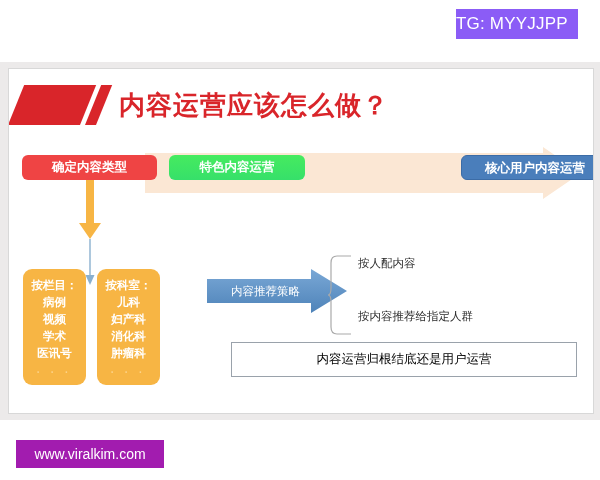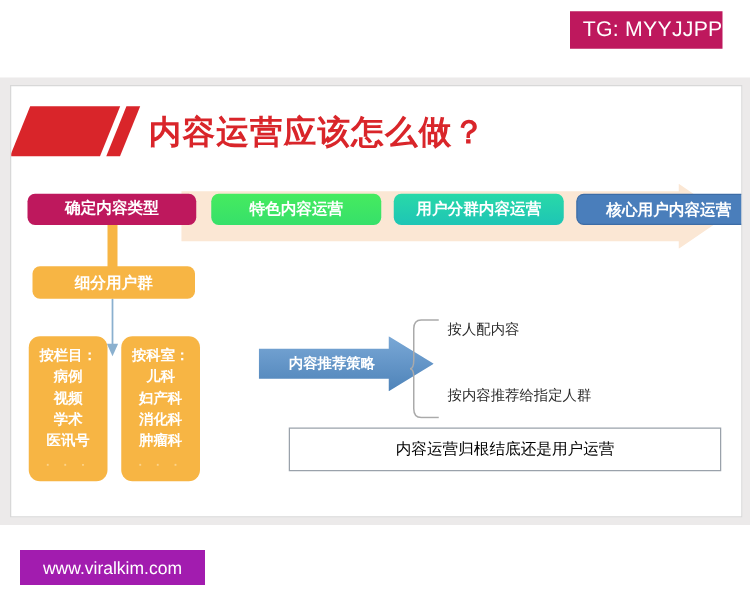--- a/index.html
+++ b/index.html
@@ -6,22 +6,22 @@
   body{
     width:600px;height:480px;
     background:#ffffff;
     font-family:"Liberation Sans","DejaVu Sans",sans-serif;
     overflow:hidden;
     position:relative;
   }
   
   #tg-badge{
     position:absolute;left:456px;top:9px;width:122px;height:30px;
-    background:#be185d;color:#ffffff;
-    font-size:17px;line-height:30px;text-align:right;
+    background:#8b5cf6;color:#ffffff;
+    font-size:17px;line-height:30px;text-align:left;
     letter-spacing:.2px;
   }
   
   #page-band{
     position:absolute;left:0;top:62px;width:600px;height:358px;
     background:#eceaea;
   }
   
   #slide{
     position:absolute;left:8px;top:68px;width:584px;height:344px;
@@ -54,21 +54,21 @@
   }
   
   .stage{
     position:absolute;top:86px;height:25px;
     border-radius:6px;
     color:#ffffff;font-size:12.5px;font-weight:bold;
     text-align:center;line-height:25px;
     white-space:nowrap;
     z-index:2;
   }
-  #stage-0{left:13px;width:135px;background:#be185d;font-family:Liberation Mono, monospace;}
+  #stage-0{left:13px;width:135px;background:#ef4444;}
   #stage-1{left:160px;width:136px;background:#3fe863;
            background:linear-gradient(180deg,#46eb5f,#36e06a);}
   #stage-2{left:306px;width:136px;background:#25d3ac;
            background:linear-gradient(180deg,#29d9a8,#1ec5b5);}
   #stage-3{left:452px;width:148px;background:#4a7ebb;
            border:1px solid #3c6ca6;box-sizing:border-box;}
   
   #orange-connector{position:absolute;left:66px;top:110px;width:30px;height:62px;z-index:1;}
   
   #segment-box{
@@ -93,21 +93,21 @@
     margin-top:6px;font-size:10px;letter-spacing:4px;
     color:#fcd389;line-height:10px;
   }
   
   #strategy-arrow{
     position:absolute;left:198px;top:200px;width:140px;height:44px;z-index:2;
   }
   #strategy-label{
     position:absolute;left:204px;top:212px;width:105px;
     font-size:11.5px;color:#ffffff;text-align:center;
-    line-height:20px;white-space:nowrap;z-index:3;font-weight:bold;
+    line-height:20px;white-space:nowrap;z-index:3;
   }
   
   #brace{position:absolute;left:318px;top:186px;width:26px;height:80px;z-index:2;}
   .branch-label{
     position:absolute;left:349px;font-size:11.5px;color:#2c2c2c;
     white-space:nowrap;z-index:2;
   }
   #branch-0{top:187px;}
   #branch-1{top:240px;}
   
@@ -136,29 +136,27 @@
   <div id="red-mark"></div>
   <div id="red-slash"></div>
   <div id="slide-title">内容运营应该怎么做？</div>
 
   <svg id="bg-arrow" viewBox="0 0 436 52" preserveAspectRatio="none">
     <polygon points="0,6 398,6 398,0 436,26 398,52 398,46 0,46" fill="#fbe7d4"></polygon>
   </svg>
 
   <div class="stage" id="stage-0">确定内容类型</div>
   <div class="stage" id="stage-1">特色内容运营</div>
-  <div class="stage" id="stage-2">用户分群内容运营</div>
   <div class="stage" id="stage-3">核心用户内容运营</div>
 
   <svg id="orange-connector" viewBox="0 0 30 62">
     <rect x="11" y="0" width="8" height="46" fill="#f7b544"></rect>
     <polygon points="4,44 26,44 15,60" fill="#f7b544"></polygon>
   </svg>
 
-  <div id="segment-box">细分用户群</div>
 
   <svg id="blue-connector" viewBox="0 0 22 48">
     <line x1="11" y1="0" x2="11" y2="38" stroke="#8ab0cf" stroke-width="1.4"></line>
     <polygon points="6.5,36 15.5,36 11,46" fill="#8ab0cf"></polygon>
   </svg>
 
   <div class="detail-box" id="detail-0">
     <div>按栏目：</div>
     <div>病例</div>
     <div>视频</div>

